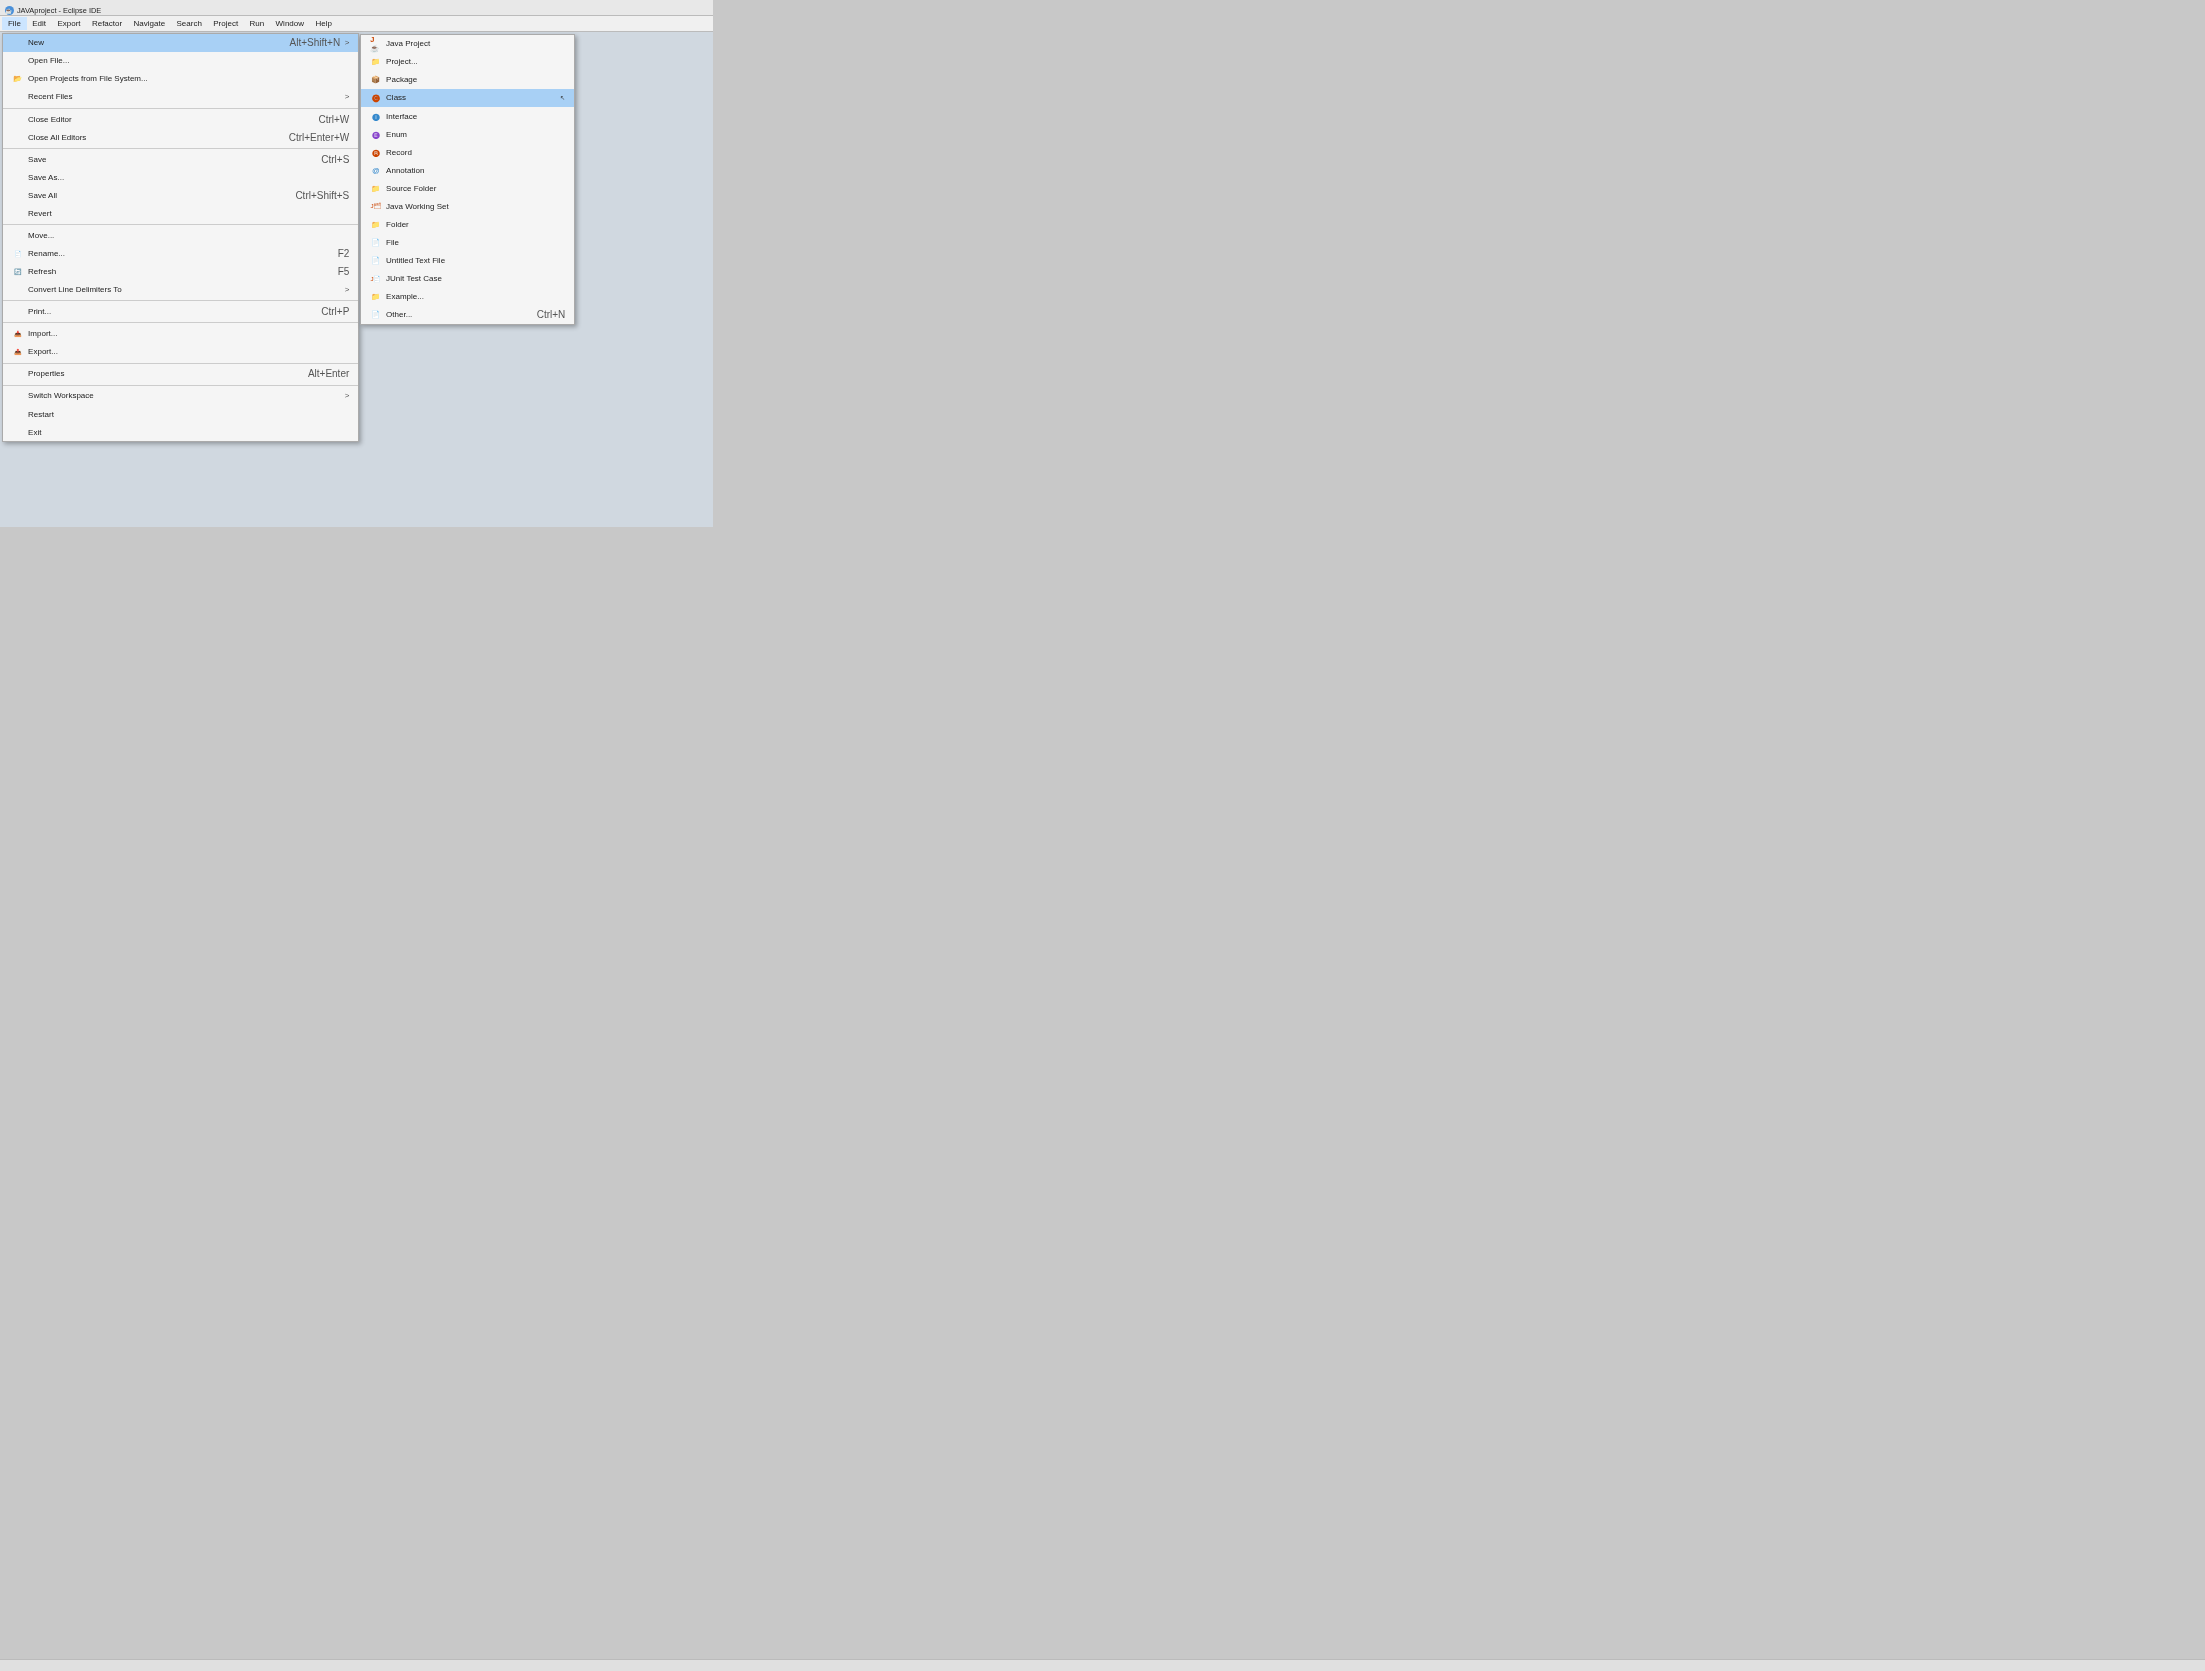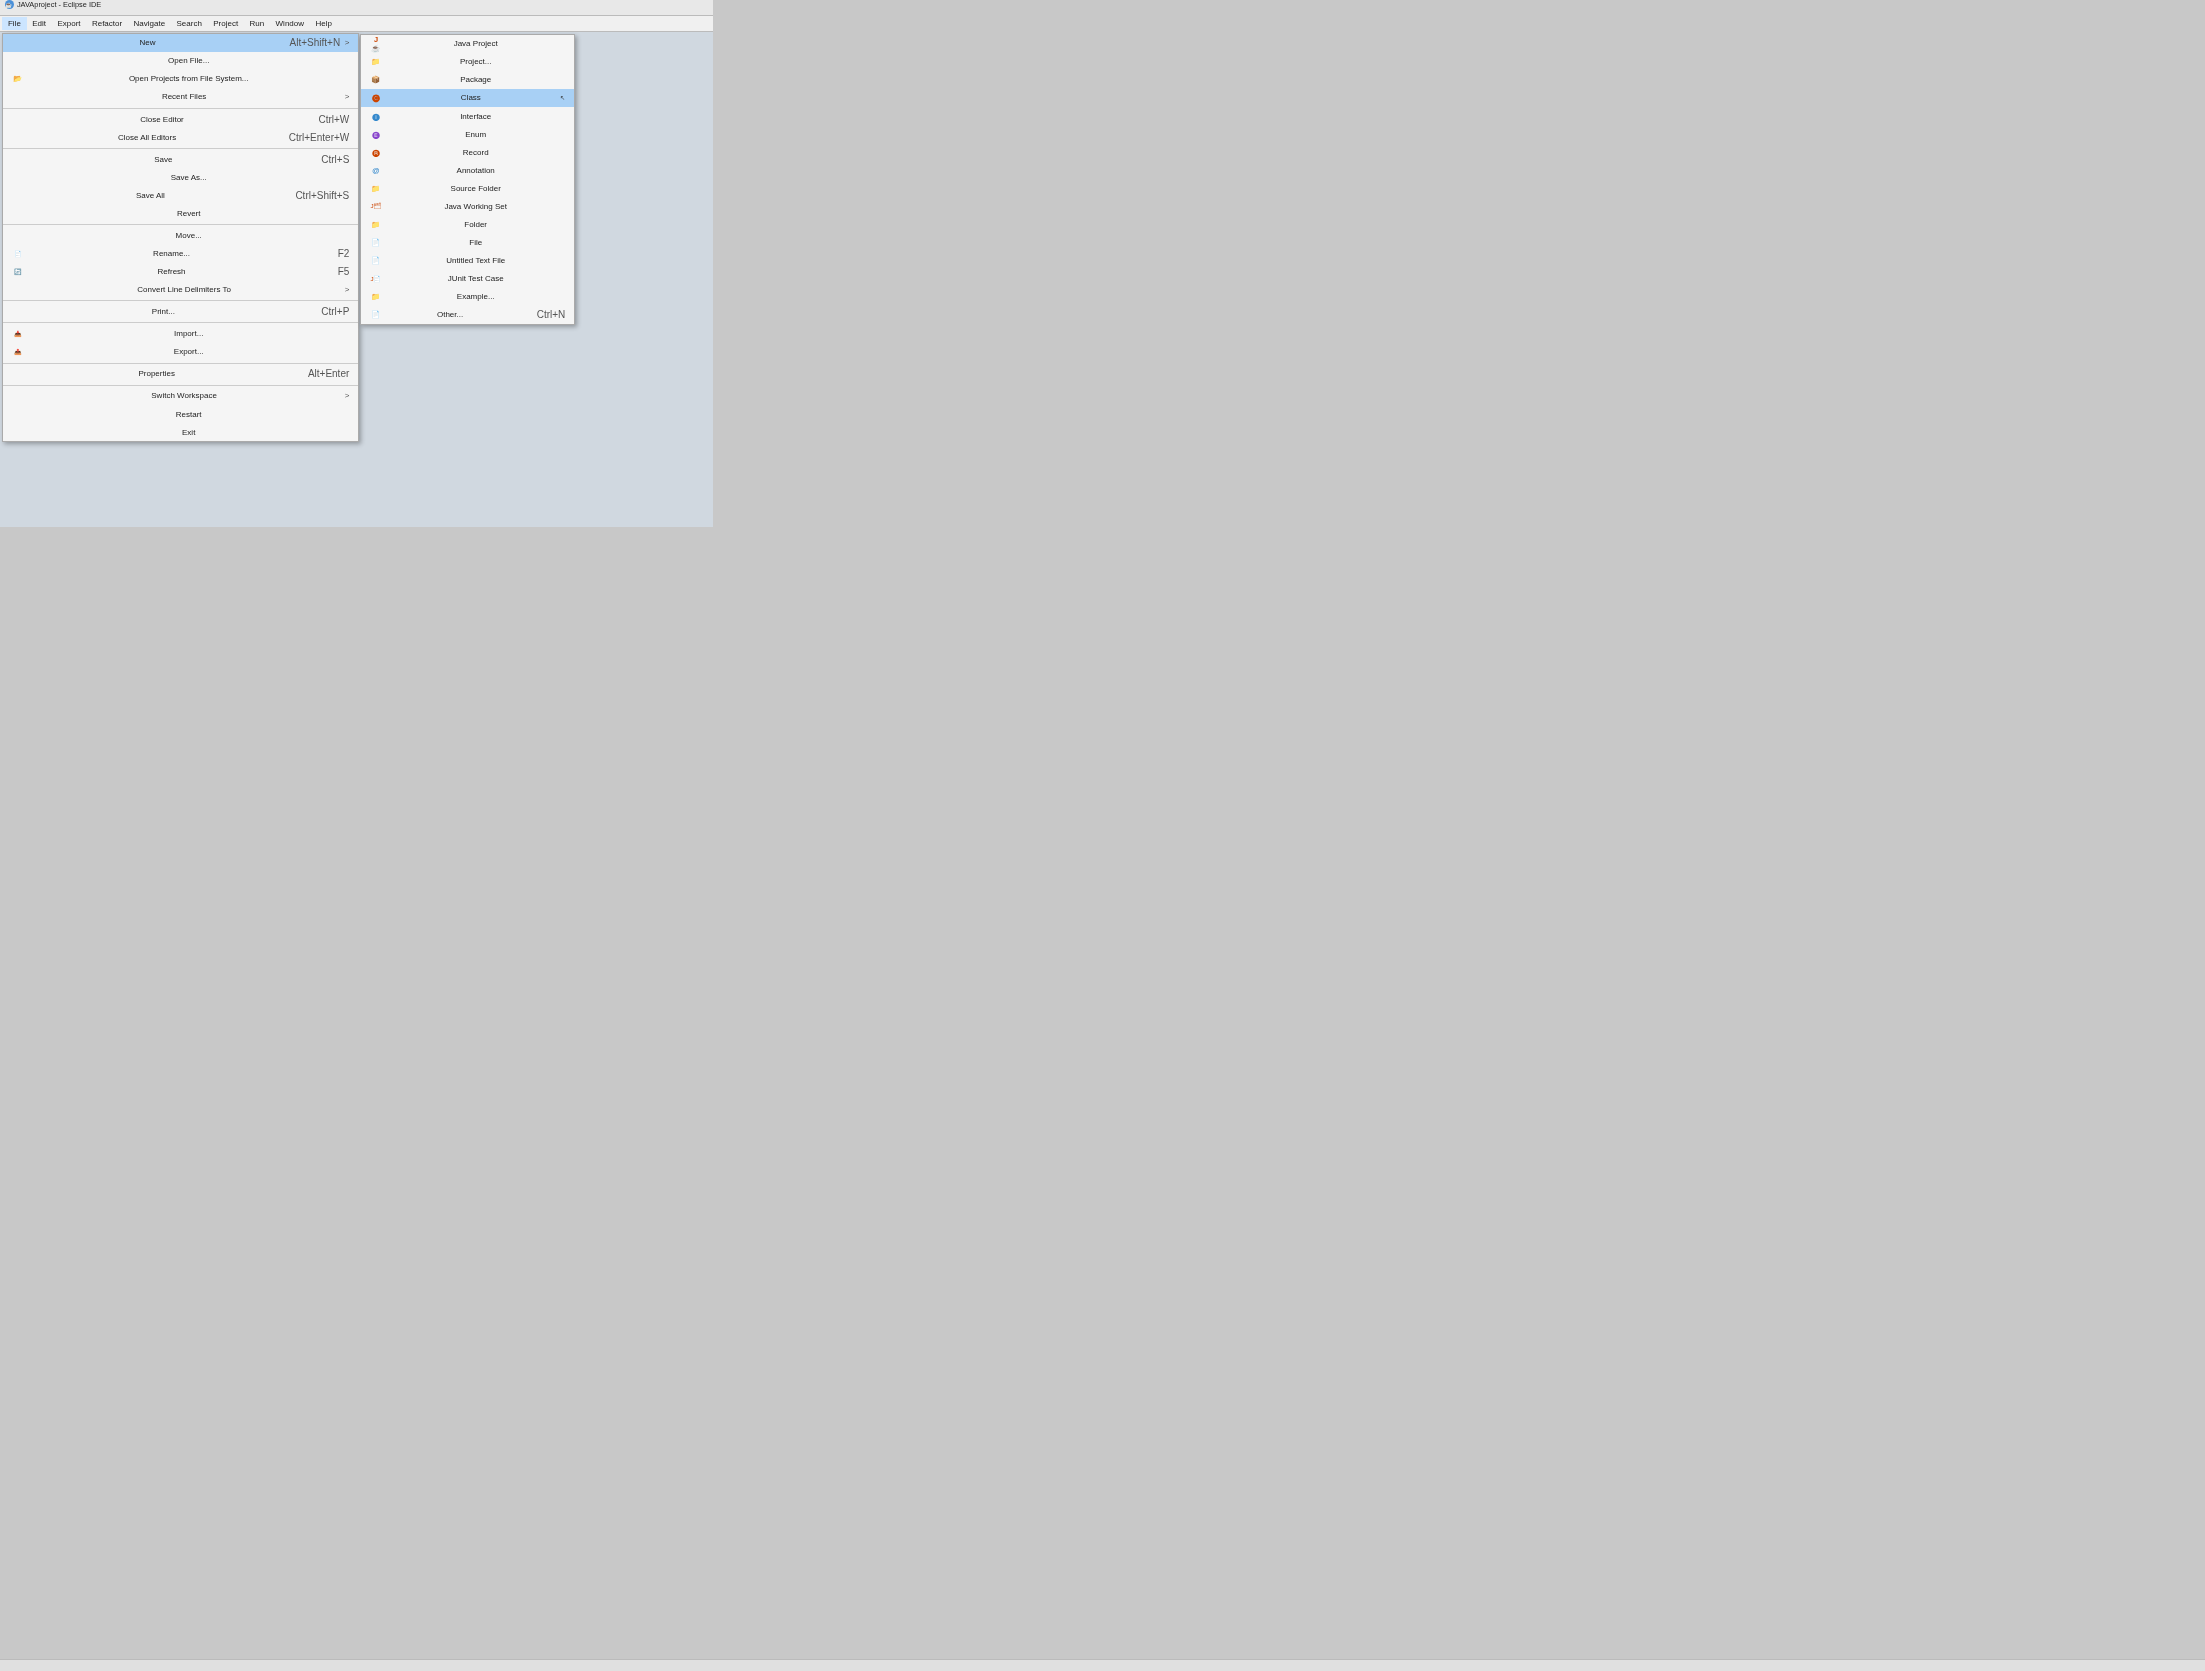--- a/index.html
+++ b/index.html
@@ -15,21 +15,21 @@
       width: 713px;
       height: 527px;
       overflow: hidden;
     }
 
     
     .title-bar {
       background-color: #e8e8e8;
       height: 16px;
       display: flex;
-      align-items: flex-start;
+      align-items: flex-end;
       padding: 0 4.5px;
       border-bottom: 0.6px solid #bbb;
     }
 
     .title-bar-icon {
       width: 9px;
       height: 9px;
       margin-right: 3.4px;
       background: #4a90d9;
       border-radius: 50%;
@@ -87,21 +87,20 @@
     }
 
     .menu-dropdown-item {
       display: flex;
       align-items: center;
       padding: 3.4px 9px;
       cursor: pointer;
       font-size: 8px;
       color: #222;
       position: relative;
-      text-align: center;
     }
 
     .menu-dropdown-item.highlighted {
       background-color: #a8d0f5;
     }
 
     .menu-dropdown-item .item-icon {
       width: 11.3px;
       height: 11.3px;
       margin-right: 4.5px;

